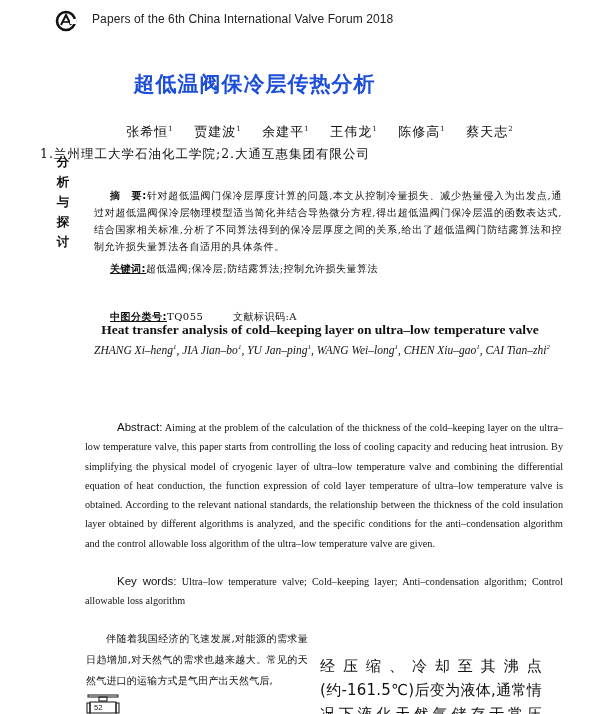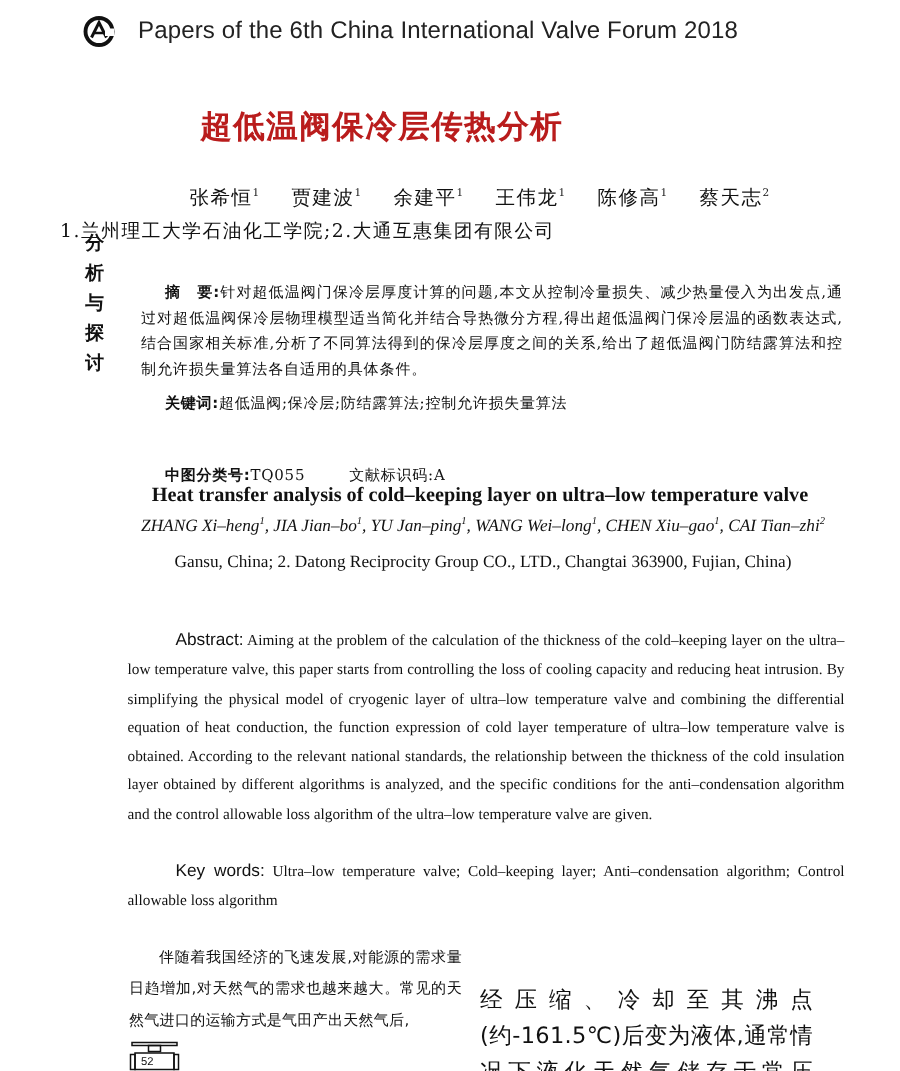--- a/index.html
+++ b/index.html
@@ -1,30 +1,30 @@
 <!DOCTYPE html>
 <html><head>
 <meta charset="utf-8">
 <style>
   html, body { margin:0; padding:0; background:#ffffff; }
   body { width:600px; height:714px; position:relative; overflow:hidden; color:#111; font-family:"DejaVu Serif", serif; }
   .abs { position:absolute; }
   .header-logo { left:55px; top:10px; width:22px; height:22px; }
-  .header-text { left:92px; top:12px; font-family:"Liberation Sans", sans-serif; font-size:16px; color:#222; letter-spacing:0.1px; }
-  .cn-title { left:0; width:509px; top:70px; text-align:center; font-family:"DejaVu Serif", serif; font-weight:bold; font-size:21px; letter-spacing:1px; color:#b91c1c; }
+  .header-text { left:92px; top:12px; font-family:"Liberation Sans", sans-serif; font-size:12px; color:#222; letter-spacing:0.1px; }
+  .cn-title { left:0; width:509px; top:70px; text-align:center; font-family:"DejaVu Serif", serif; font-weight:bold; font-size:21px; letter-spacing:1px; color:#1d4ed8; }
   .cn-authors { left:0; width:600px; top:123px; text-align:center; font-size:13px; letter-spacing:1px; color:#111; padding-left:40px; box-sizing:border-box; }
   .cn-authors sup { font-size:7px; }
   .cn-affil { left:0; width:600px; top:146px; text-align:left; font-size:12.5px; letter-spacing:1px; padding-left:40px; box-sizing:border-box; }
   .side-label { left:55px; top:152px; width:16px; font-family:"DejaVu Sans", sans-serif; font-weight:bold; font-size:12.5px; line-height:20px; text-align:center; }
   .side-label span { display:block; }
   .cn-abstract { left:94px; top:187px; width:468px; font-size:10px; line-height:17px; letter-spacing:0.6px; text-align:justify; }
   .cn-abstract .lbl { font-weight:bold; font-family:"DejaVu Sans", sans-serif; margin-left:16px; }
   .cn-keys { left:110px; top:262px; font-size:10px; letter-spacing:0.5px; }
   .cn-class { left:110px; top:282px; font-size:10px; letter-spacing:0.5px;margin-top:28px; }
-  .bold-sans { font-weight:bold; font-family:"DejaVu Sans", sans-serif; }
+  .bold-sans { font-weight:bold; font-family:"DejaVu Sans", sans-serif;text-decoration:underline; }
   .en-title { left:0; width:600px; top:322px; text-align:center; font-family:"Liberation Serif", serif; font-weight:bold; font-size:13.5px; padding-left:40px; box-sizing:border-box; }
   .en-authors { left:82px; top:343px; width:480px; text-align:center; font-family:"Liberation Serif", serif; font-size:11.5px;font-style:italic; }
   .en-authors sup { font-size:7px; }
   .en-affil { left:82px; top:365px; width:480px; text-align:center; font-family:"Liberation Serif", serif; font-size:11.5px; line-height:20px; }
   .en-abstract { left:85px; top:418px; width:478px; font-family:"Liberation Serif", serif; font-size:10.2px; line-height:19.3px; text-align:justify; }
   .en-abstract .lbl, .en-keys .lbl { font-family:"Liberation Sans", sans-serif; font-size:11.5px; margin-left:32px; }
   .en-keys { left:85px; top:572px; width:478px; font-family:"Liberation Serif", serif; font-size:10.2px; line-height:19.3px; text-align:justify; }
   .body-left { left:86px; top:628px; width:222px; font-family:"DejaVu Sans", sans-serif; font-size:10px; line-height:21px; letter-spacing:0.2px; text-align:justify; }
   .body-left .indent { margin-left:20px; }
   .body-right { left:320px; top:654px; width:222px; font-family:"DejaVu Sans", sans-serif; font-size:15px; line-height:24px; letter-spacing:0.2px; text-align:justify; }
@@ -79,21 +79,20 @@
 <div class="abs en-title">Heat transfer analysis of cold–keeping layer on ultra–low temperature valve</div>
 <div class="abs en-authors">
   <span><span>ZHANG Xi–heng</span><sup>1</sup></span>,
   <span><span>JIA Jian–bo</span><sup>1</sup></span>,
   <span><span>YU Jan–ping</span><sup>1</sup></span>,
   <span><span>WANG Wei–long</span><sup>1</sup></span>,
   <span><span>CHEN Xiu–gao</span><sup>1</sup></span>,
   <span><span>CAI Tian–zhi</span><sup>2</sup></span>
 </div>
 <div class="abs en-affil">
-  <div>Gansu, China; 2. Datong Reciprocity Group CO., LTD., Changtai 363900, Fujian, China)</div>
 </div>
 
 <div class="abs en-abstract">
   <span class="lbl">Abstract:</span> <span>Aiming at the problem of the calculation of the thickness of the cold–keeping layer on the ultra–low temperature valve, this paper starts from controlling the loss of cooling capacity and reducing heat intrusion. By simplifying the physical model of cryogenic layer of ultra–low temperature valve and combining the differential equation of heat conduction, the function expression of cold layer temperature of ultra–low temperature valve is obtained. According to the relevant national standards, the relationship between the thickness of the cold insulation layer obtained by different algorithms is analyzed, and the specific conditions for the anti–condensation algorithm and the control allowable loss algorithm of the ultra–low temperature valve are given.</span>
 </div>
 <div class="abs en-keys">
   <span class="lbl">Key words:</span> <span>Ultra–low temperature valve; Cold–keeping layer; Anti–condensation algorithm; Control allowable loss algorithm</span>
 </div>
 
 <div class="abs body-left">

